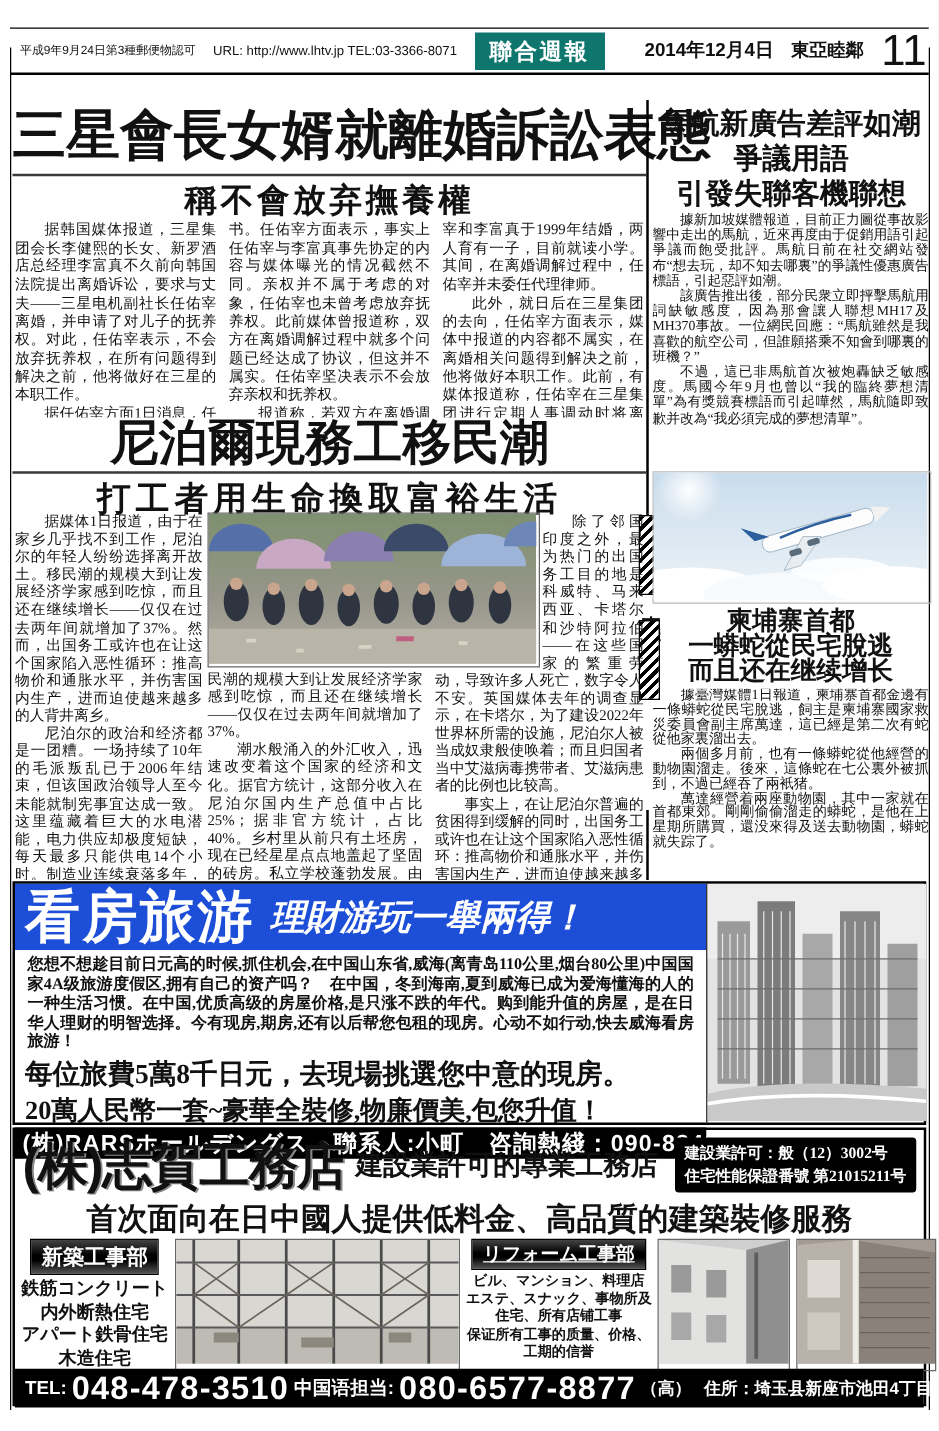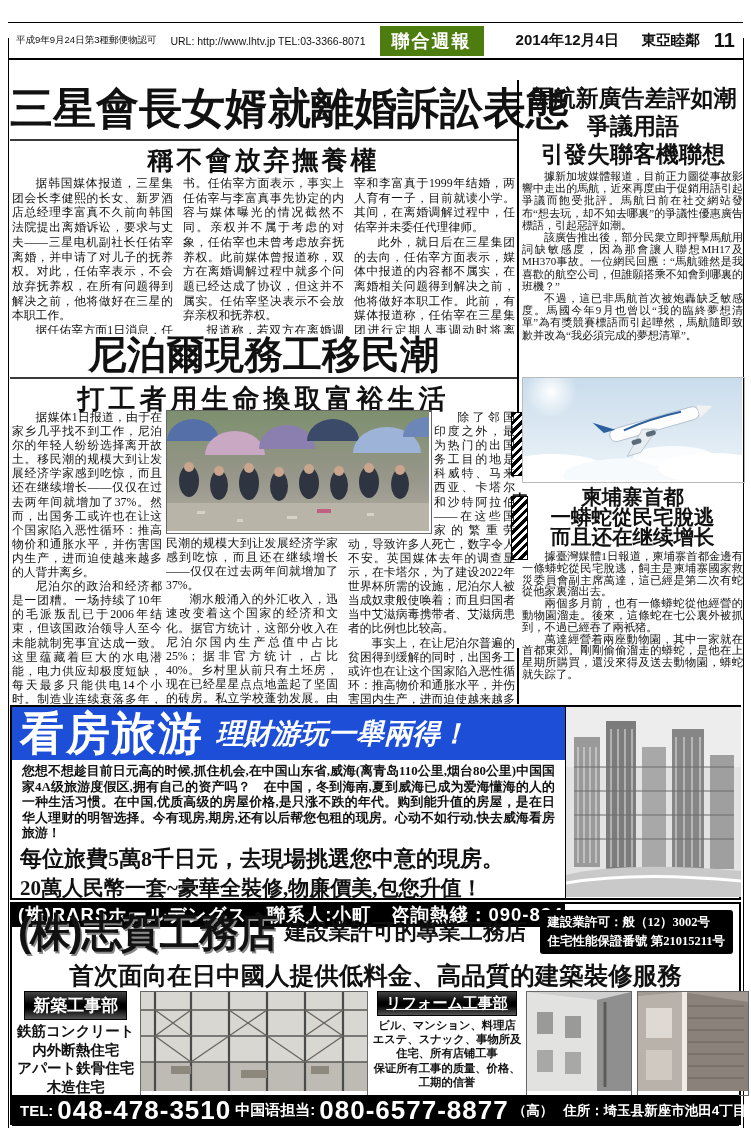--- a/index.html
+++ b/index.html
@@ -7,24 +7,24 @@
         font-family:"Liberation Serif","DejaVu Serif",serif;color:#111;}
   .abs{position:absolute;}
   .sans{font-family:"Liberation Sans","DejaVu Sans",sans-serif;}
   
   .frame{position:absolute;left:8px;top:38px;width:734px;height:1090px;border-left:1px solid #000;border-right:1px solid #000;}
   
   .header{left:8px;top:22px;width:735px;height:38px;border-top:1.5px solid #000;border-bottom:2px solid #000;
           display:flex;align-items:center;padding:0 8px;box-sizing:border-box;gap:14px;}
   .permit{font-size:9.5px;white-space:nowrap;}
   .urltel{font-size:10.5px;white-space:nowrap;}
-  .masthead{background:#4d7c0f;color:#fff;font-weight:bold;font-size:18px;padding:3px 12px;letter-spacing:2px;white-space:nowrap;}
+  .masthead{background:#0f766e;color:#fff;font-weight:bold;font-size:18px;padding:3px 12px;letter-spacing:2px;white-space:nowrap;}
   .hdate{font-size:15px;font-weight:bold;white-space:nowrap;margin-left:18px;}
   .hsection{font-size:14.5px;font-weight:bold;white-space:nowrap;margin-left:auto;}
-  .hpage{font-size:20px;font-weight:700;white-space:nowrap;}
+  .hpage{font-size:35px;font-weight:400;white-space:nowrap;}
   
   .h-sam{left:10px;top:80px;width:507px;height:57px;font-size:43px;line-height:56px;font-weight:900;text-align:center;letter-spacing:0;white-space:nowrap;}
   .rule{background:#3a3a3a;height:2px;}
   .h-sam-sub{left:10px;top:143px;width:507px;font-size:26px;font-weight:bold;text-align:center;letter-spacing:3px;}
   .h-nep{left:10px;top:333px;width:507px;font-size:39px;line-height:44px;font-weight:900;text-align:center;white-space:nowrap;}
   .h-nep-sub{left:10px;top:381px;width:507px;font-size:27px;font-weight:bold;text-align:center;letter-spacing:4px;}
   
   .textcol{text-align:justify;overflow:hidden;}
   .textcol p{margin:0;text-indent:2em;}
   .textcol p.cont{text-indent:0;}

